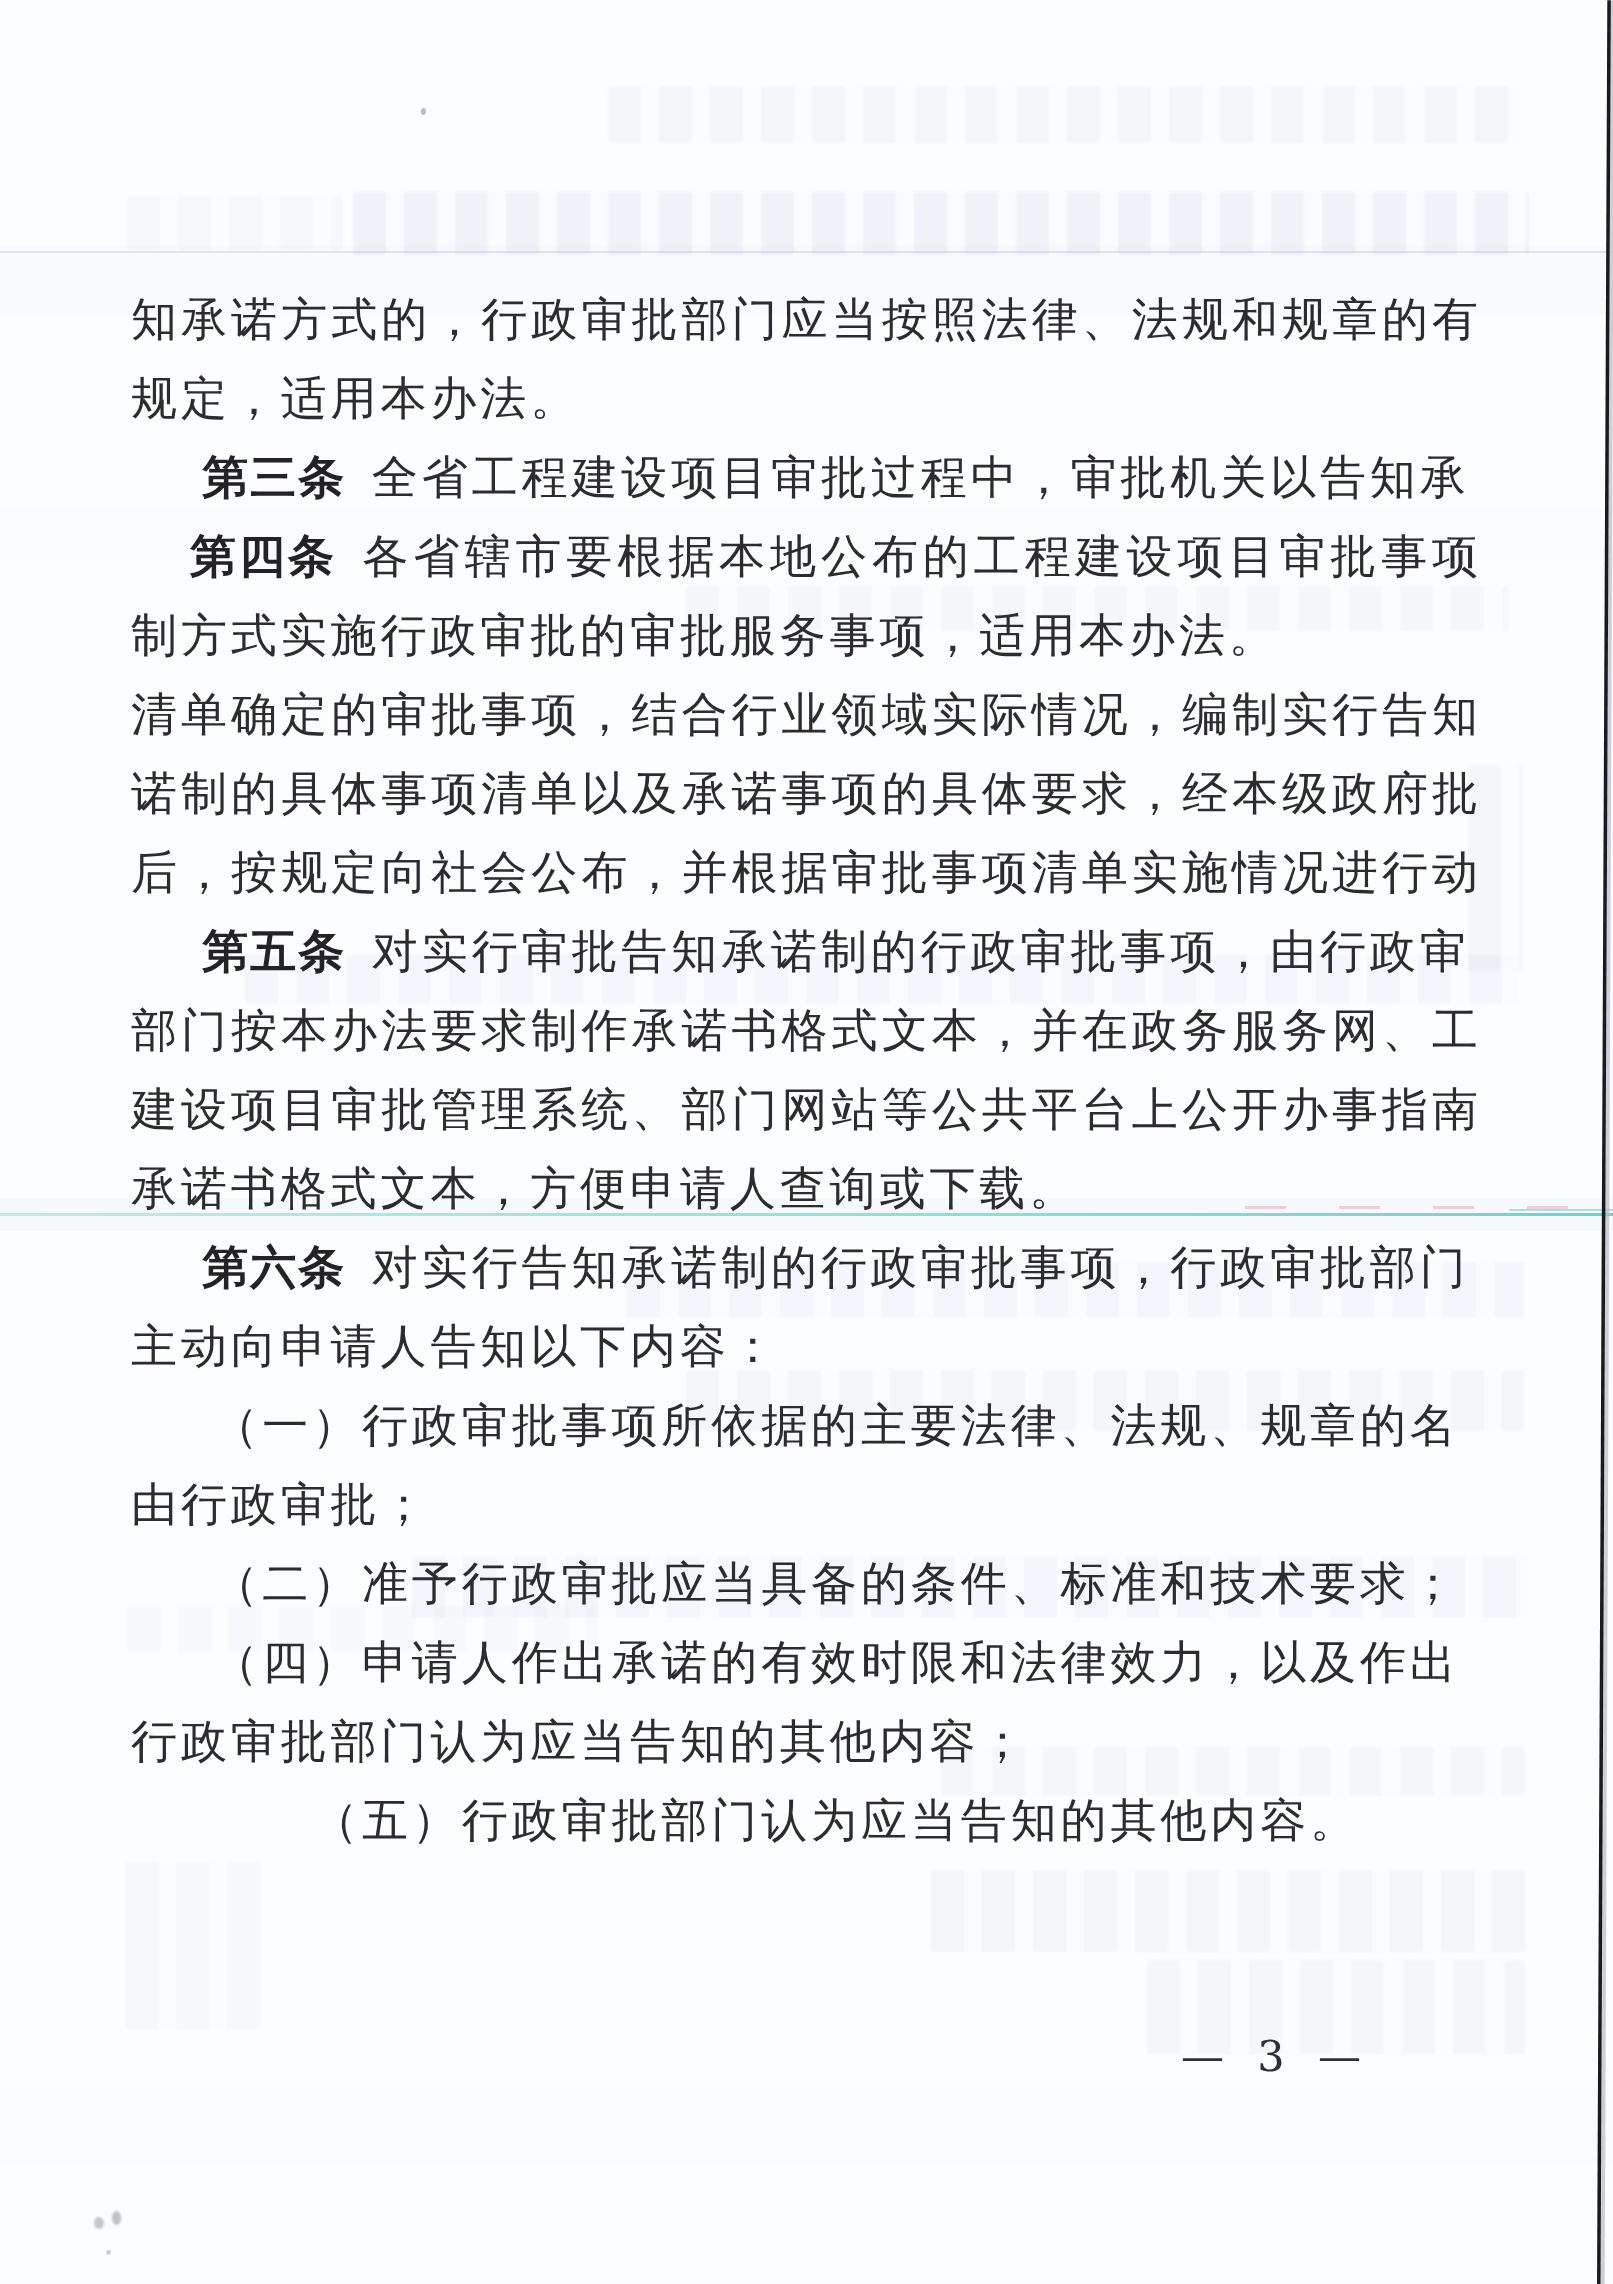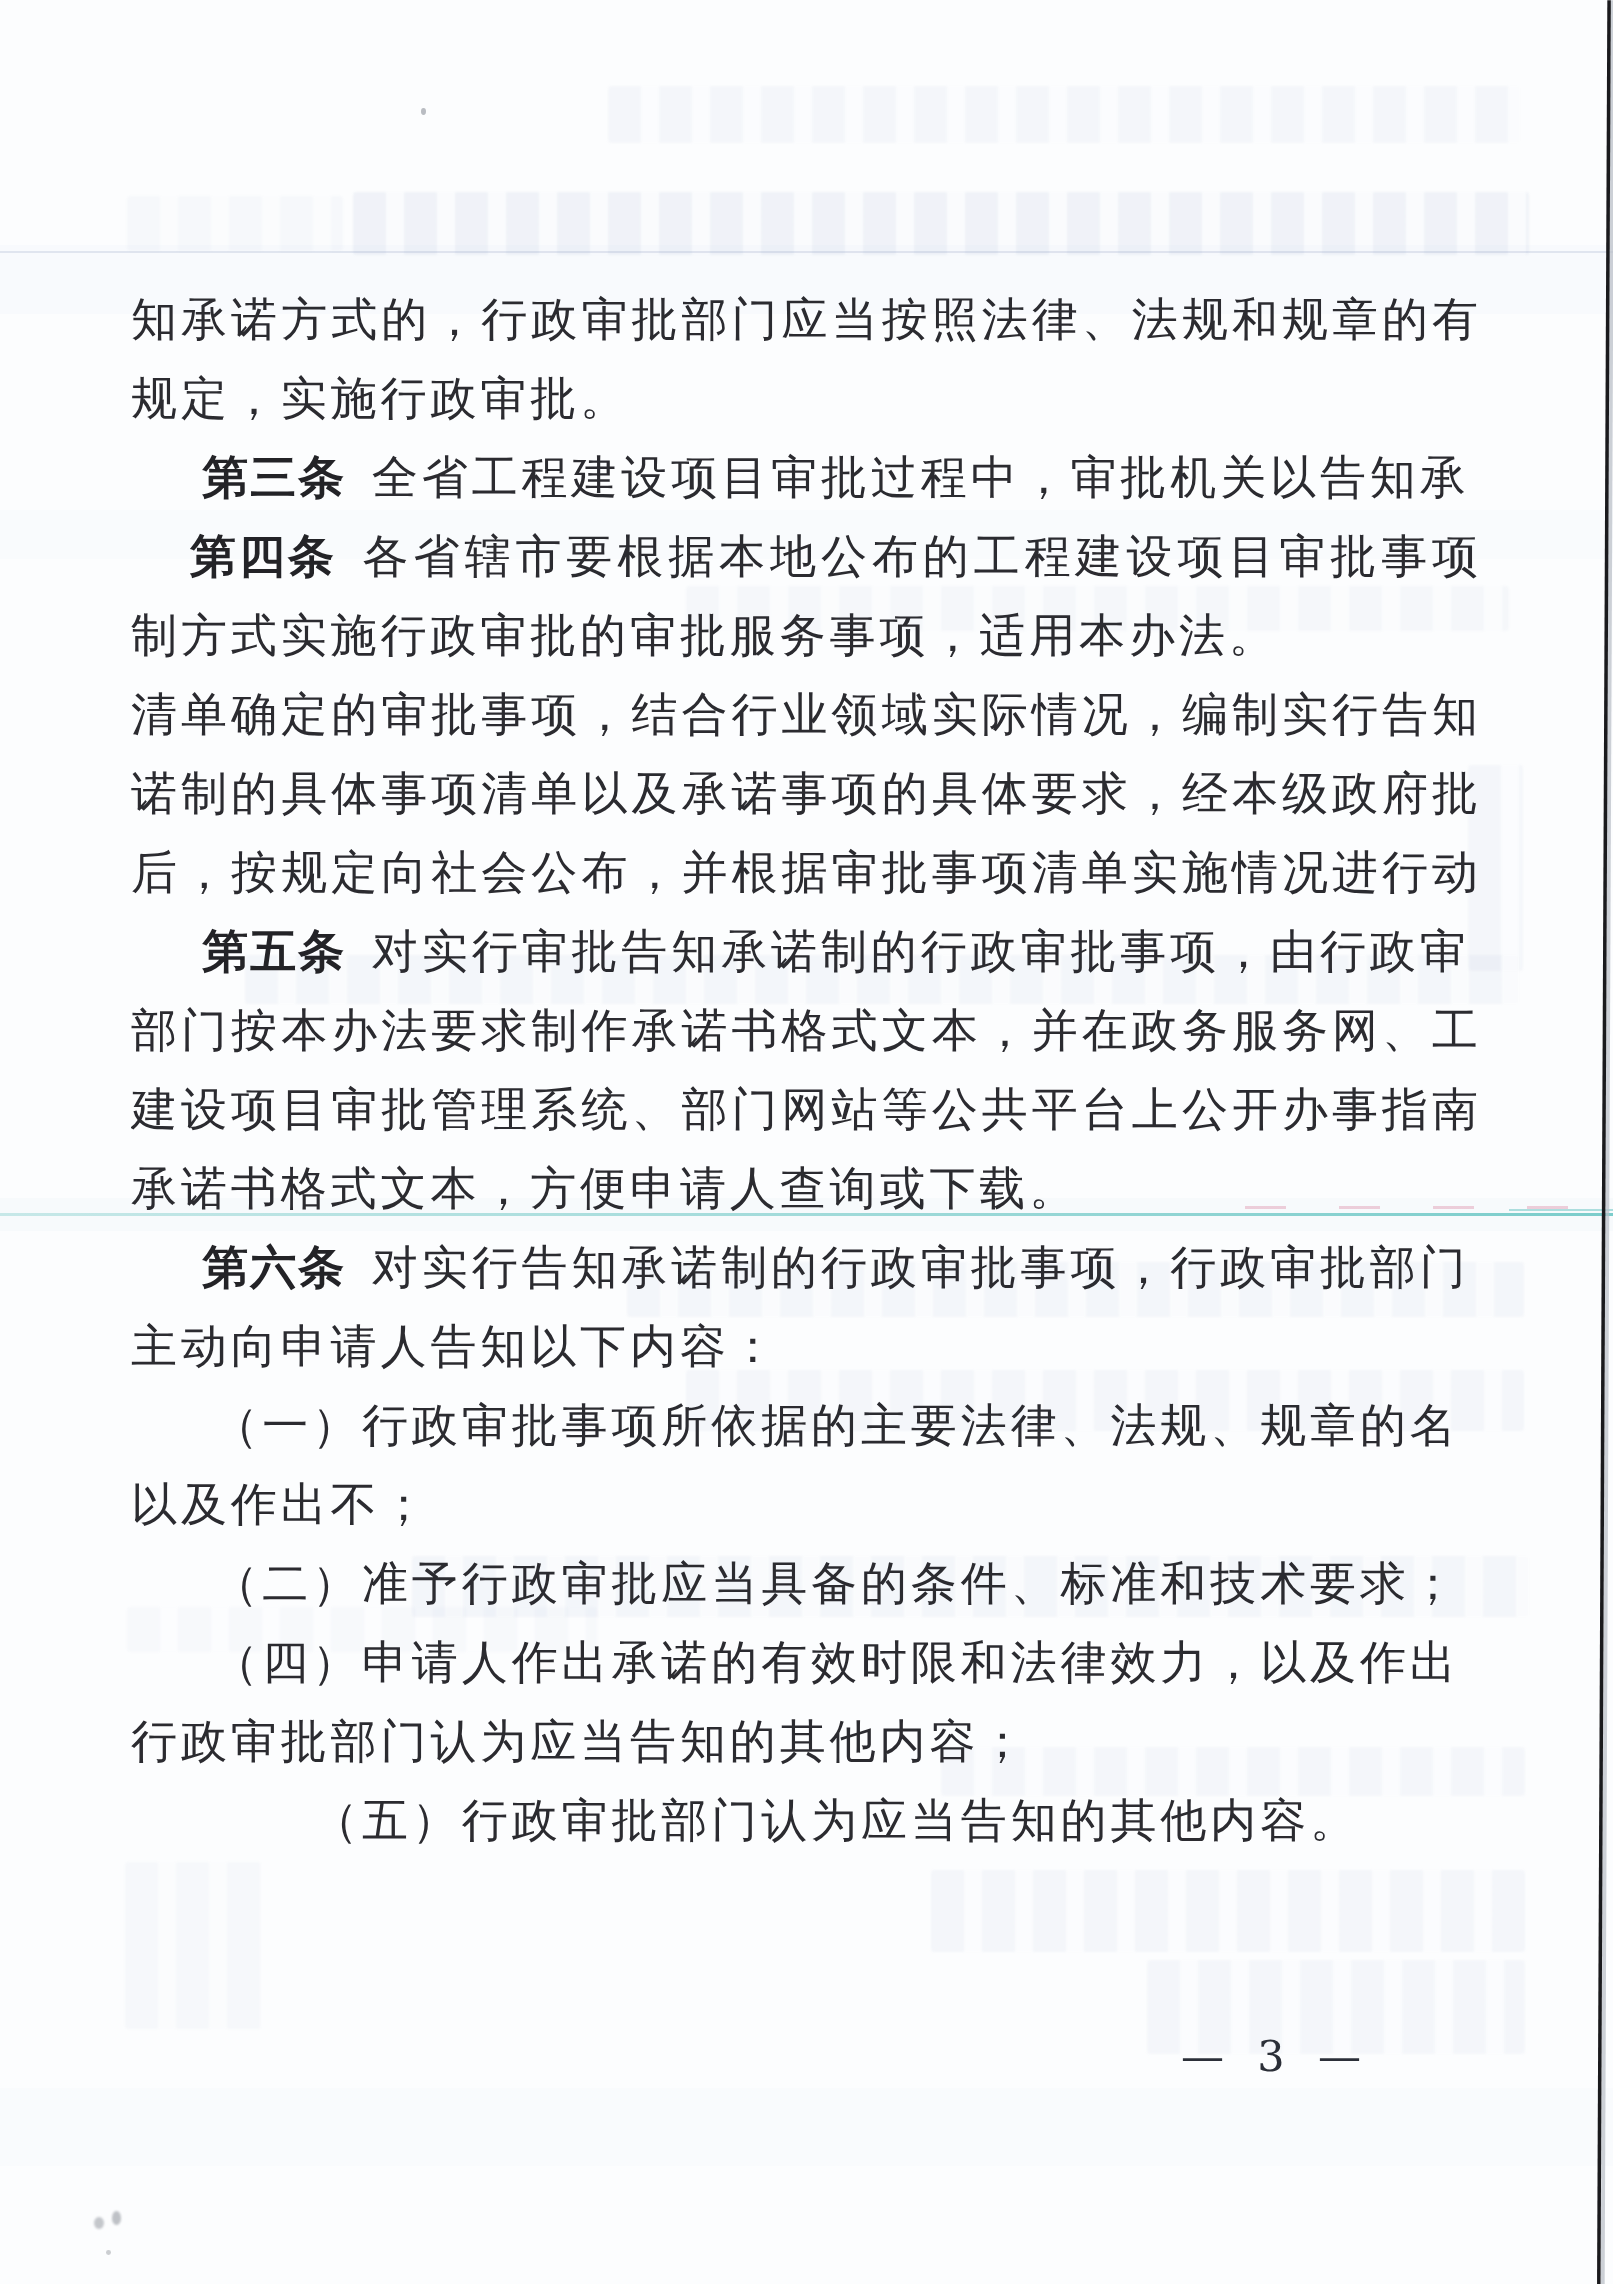--- a/index.html
+++ b/index.html
@@ -68,35 +68,35 @@
 <div class="rule" style="left:1245px;top:1206px;width:369px;height:2.9px;background:repeating-linear-gradient(90deg,rgba(227,169,189,0.55) 0 41px,rgba(227,169,189,0) 41px 94px);"></div>
 <div class="rule" style="left:1509px;top:1209px;width:104px;height:2px;background:rgba(122,204,201,0.6);"></div>
 
 <div class="speck" style="left:421px;top:108px;width:4.9px;height:6.9px;opacity:.55;"></div>
 <div class="speck" style="left:94px;top:2217px;width:9.8px;height:11.8px;opacity:.45;filter:blur(1px);"></div>
 <div class="speck" style="left:112px;top:2211px;width:8.8px;height:13.7px;opacity:.5;filter:blur(1px);"></div>
 <div class="speck" style="left:106px;top:2250px;width:4.9px;height:4.9px;opacity:.4;"></div>
 
 <div class="doc-body">
   <div class="line full"><span>知承诺方式的，行政审批部门应当按照法律、法规和规章的有关</span></div>
-  <div class="line"><span>规定，实施行政审批。</span></div>
+  <div class="line"><span>规定，适用本办法。</span></div>
   <div class="line ind full"><span class="term">第三条</span><span>全省工程建设项目审批过程中，审批机关以告知承诺</span></div>
   <div class="line ind full"><span class="term">第四条</span><span>各省辖市要根据本地公布的工程建设项目审批事项</span></div>
   <div class="line"><span>制方式实施行政审批的审批服务事项，适用本办法。</span></div>
   <div class="line full"><span>清单确定的审批事项，结合行业领域实际情况，编制实行告知承</span></div>
   <div class="line full"><span>诺制的具体事项清单以及承诺事项的具体要求，经本级政府批准</span></div>
   <div class="line full"><span>后，按规定向社会公布，并根据审批事项清单实施情况进行动态</span></div>
   <div class="line ind full"><span class="term">第五条</span><span>对实行审批告知承诺制的行政审批事项，由行政审批</span></div>
   <div class="line full"><span>部门按本办法要求制作承诺书格式文本，并在政务服务网、工程</span></div>
   <div class="line full"><span>建设项目审批管理系统、部门网站等公共平台上公开办事指南及</span></div>
   <div class="line"><span>承诺书格式文本，方便申请人查询或下载。</span></div>
   <div class="line ind full"><span class="term">第六条</span><span>对实行告知承诺制的行政审批事项，行政审批部门应</span></div>
   <div class="line"><span>主动向申请人告知以下内容：</span></div>
   <div class="line ind full"><span>（一）行政审批事项所依据的主要法律、法规、规章的名称</span></div>
-  <div class="line"><span>以及作出不；</span></div>
+  <div class="line"><span>由行政审批；</span></div>
   <div class="line ind"><span>（二）准予行政审批应当具备的条件、标准和技术要求；</span></div>
   <div class="line ind full"><span>（四）申请人作出承诺的有效时限和法律效力，以及作出不</span></div>
   <div class="line"><span>行政审批部门认为应当告知的其他内容；</span></div>
   <div class="line ind"><span>（五）行政审批部门认为应当告知的其他内容。</span></div>
 </div>
 
 <div class="page-num">— 3 —</div>
 
 <svg class="edge" width="1613" height="2285" viewBox="0 0 1646 2331">
   <line x1="1645.5" y1="0" x2="1635.5" y2="2331" stroke="#b9bec6" stroke-width="4" opacity="0.7"></line>

